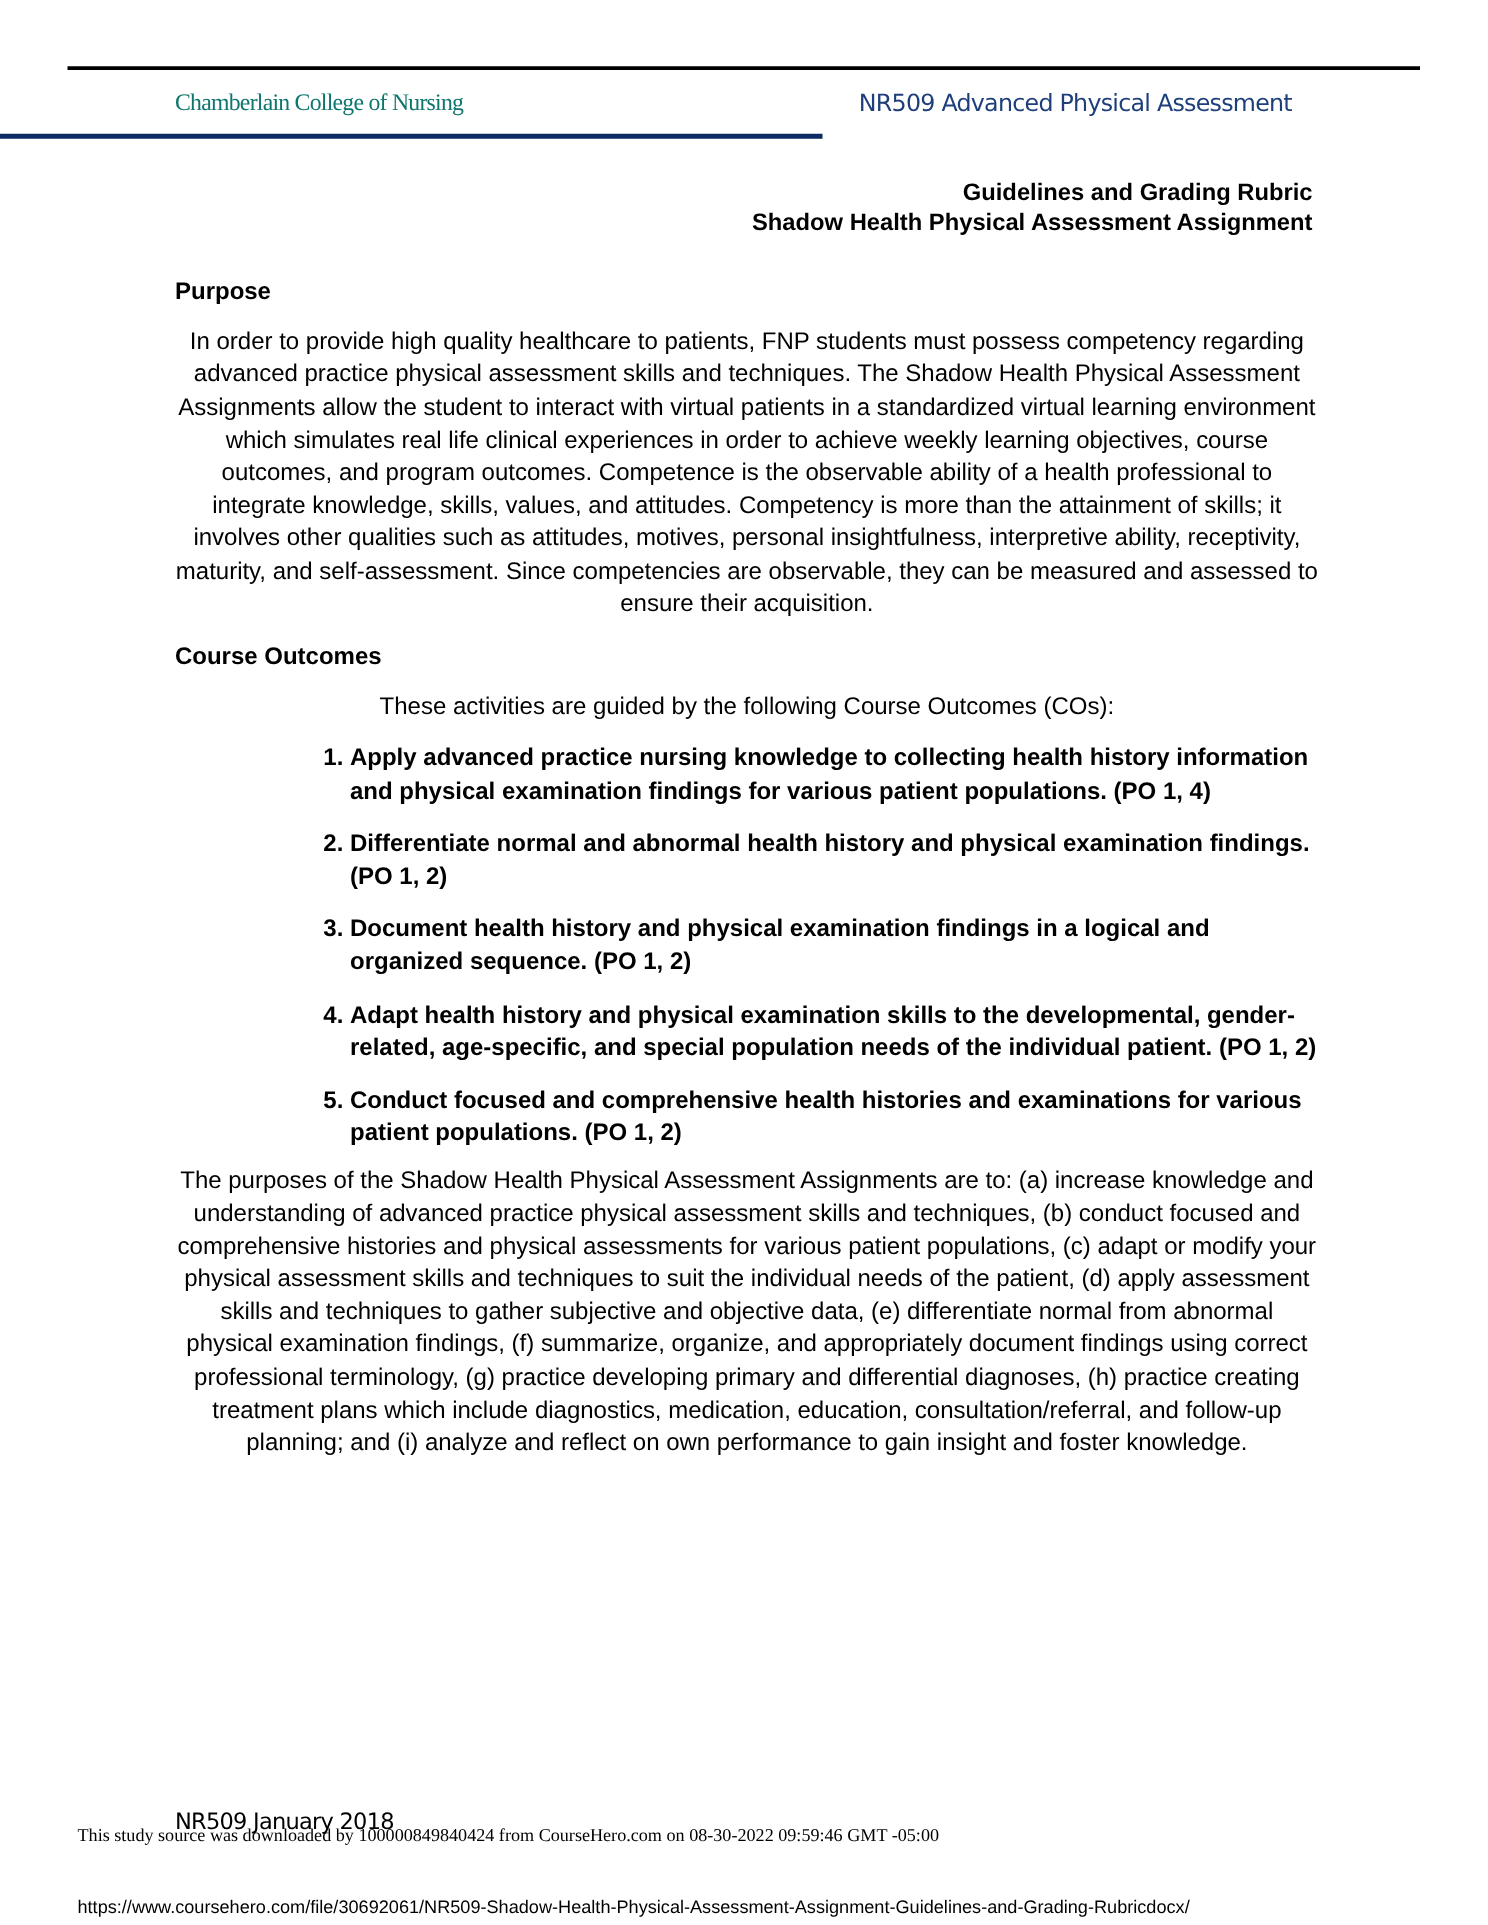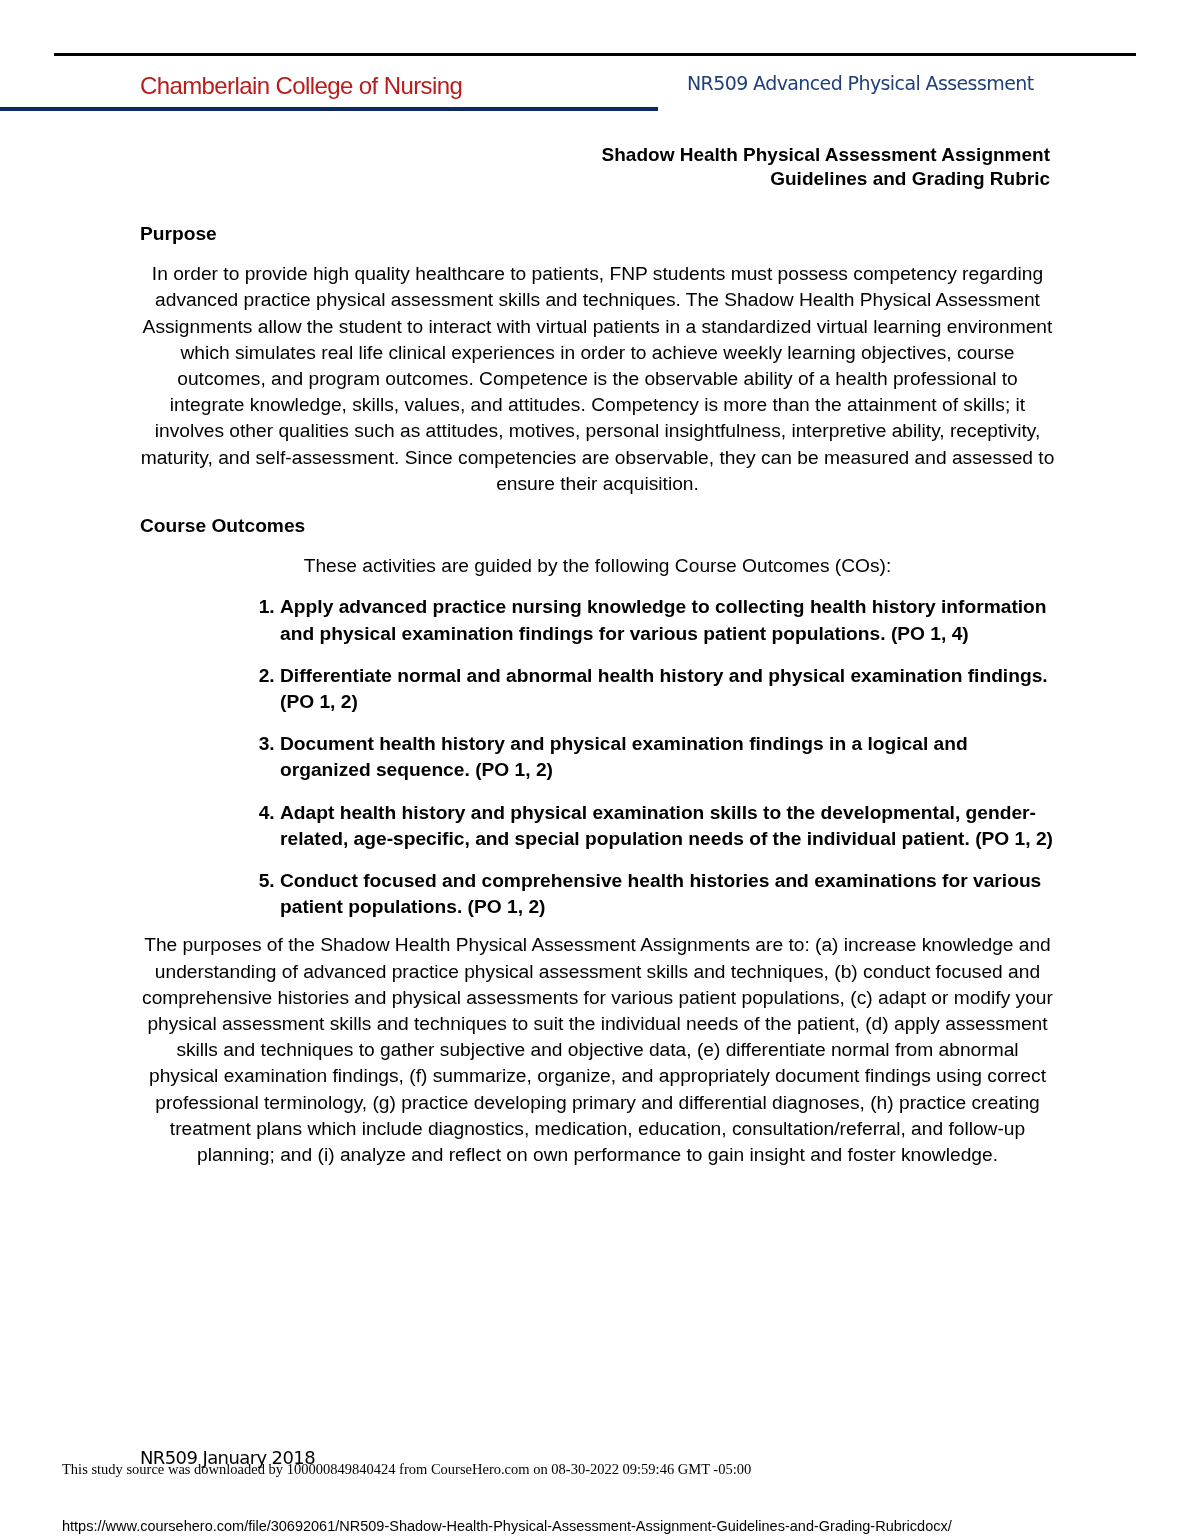--- a/index.html
+++ b/index.html
@@ -1,18 +1,18 @@
 <!DOCTYPE html>
 <html><head>
 <meta charset="utf-8">
 <style>
   html,body{margin:0;padding:0;background:#fff;}
   body{width:1190px;height:1540px;position:relative;overflow:hidden;font-family:"Liberation Sans",sans-serif;color:#000;}
   .topline{position:absolute;left:54px;top:53px;width:1082px;height:3px;background:#000;}
-  .hdr-left{position:absolute;left:140px;top:72px;font-family:Liberation Sans, sans-serif;font-size:24px;color:#b91c1c;letter-spacing:-0.6px;}
+  .hdr-left{position:absolute;left:140px;top:72px;font-family:Liberation Serif, serif;font-size:19px;color:#0f766e;letter-spacing:-0.6px;}
   .hdr-right{position:absolute;left:687px;top:72px;font-family:"DejaVu Sans",sans-serif;font-size:19px;color:#1f3f7a;letter-spacing:-0.6px;}
   .blueline{position:absolute;left:0;top:107px;width:658px;height:4px;background:#0d2a63;}
   .title{position:absolute;right:140px;top:143px;text-align:right;font-weight:bold;font-size:19px;line-height:24px;}
   .content{position:absolute;left:140px;top:205px;width:915px;font-size:19.2px;line-height:26.2px;}
   .h{font-weight:bold;margin:16px 0 14px 0;}
   p{margin:12px 0 15px 0;text-align:center;}
   ol{margin:0 0 0 0;padding:0 0 0 140px;font-weight:bold;}
   ol li{padding-left:0;margin:0 0 16px 0;}
   ol li::marker{font-weight:bold;}
   .footer-date{position:absolute;left:140px;top:1447px;font-family:"DejaVu Sans",sans-serif;font-size:18px;letter-spacing:-0.6px;}
@@ -21,22 +21,22 @@
 </style>
 </head>
 <body>
 
 <div class="topline"></div>
 <div class="hdr-left">Chamberlain College of Nursing</div>
 <div class="hdr-right">NR509 Advanced Physical Assessment</div>
 <div class="blueline"></div>
 
 <div class="title">
+  <div>Guidelines and Grading Rubric</div>
   <div>Shadow Health Physical Assessment Assignment</div>
-  <div>Guidelines and Grading Rubric</div>
 </div>
 
 <div class="content">
   <div class="h">Purpose</div>
   <p>In order to provide high quality healthcare to patients, FNP students must possess competency regarding advanced practice physical assessment skills and techniques. The Shadow Health Physical Assessment Assignments allow the student to interact with virtual patients in a standardized virtual learning environment which simulates real life clinical experiences in order to achieve weekly learning objectives, course outcomes, and program outcomes. Competence is the observable ability of a health professional to integrate knowledge, skills, values, and attitudes. Competency is more than the attainment of skills; it involves other qualities such as attitudes, motives, personal insightfulness, interpretive ability, receptivity, maturity, and self-assessment. Since competencies are observable, they can be measured and assessed to ensure their acquisition.</p>
 
   <div class="h">Course Outcomes</div>
   <p>These activities are guided by the following Course Outcomes (COs):</p>
   <ol>
     <li>Apply advanced practice nursing knowledge to collecting health history information and physical examination findings for various patient populations. (PO 1, 4)</li>

